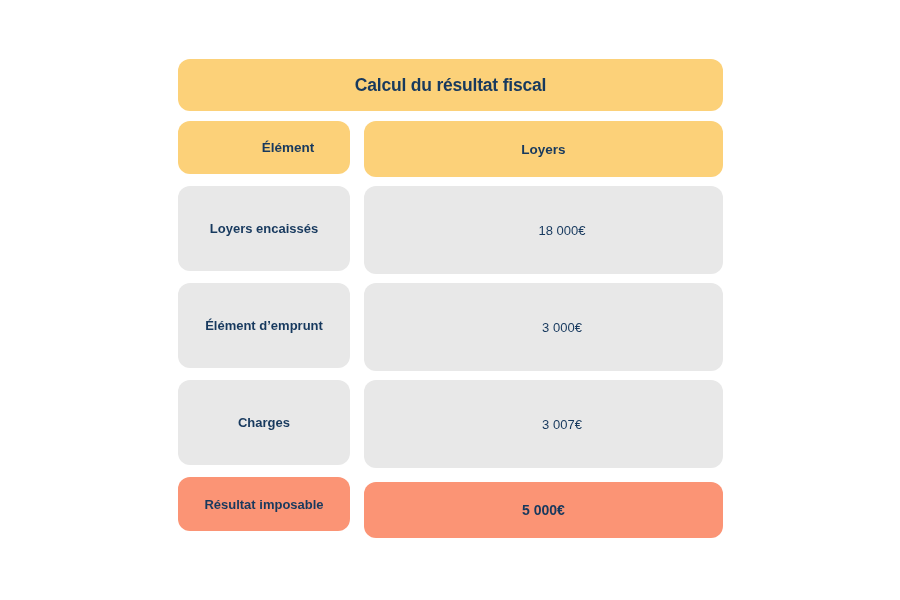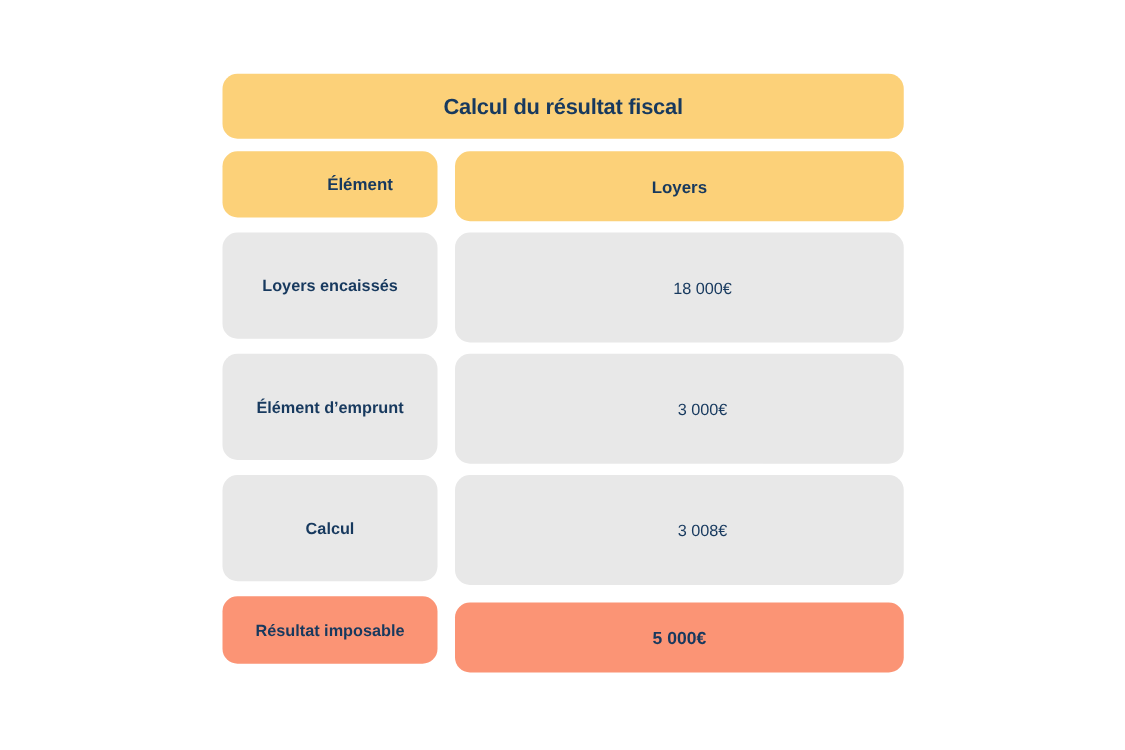--- a/index.html
+++ b/index.html
@@ -138,22 +138,22 @@
       <div class="cell cell-label">Loyers encaissés</div>
       <div class="cell cell-value">18 000€</div>
     </div>
 
     <div class="row row-body">
       <div class="cell cell-label">Élément d’emprunt</div>
       <div class="cell cell-value">3 000€</div>
     </div>
 
     <div class="row row-body">
-      <div class="cell cell-label">Calcul</div>
-      <div class="cell cell-value">3 008€</div>
+      <div class="cell cell-label">Charges</div>
+      <div class="cell cell-value">3 007€</div>
     </div>
 
     <div class="row row-total">
       <div class="cell cell-label">Résultat imposable</div>
       <div class="cell cell-value">5 000€</div>
     </div>
 
   </div>
 
 </div>

